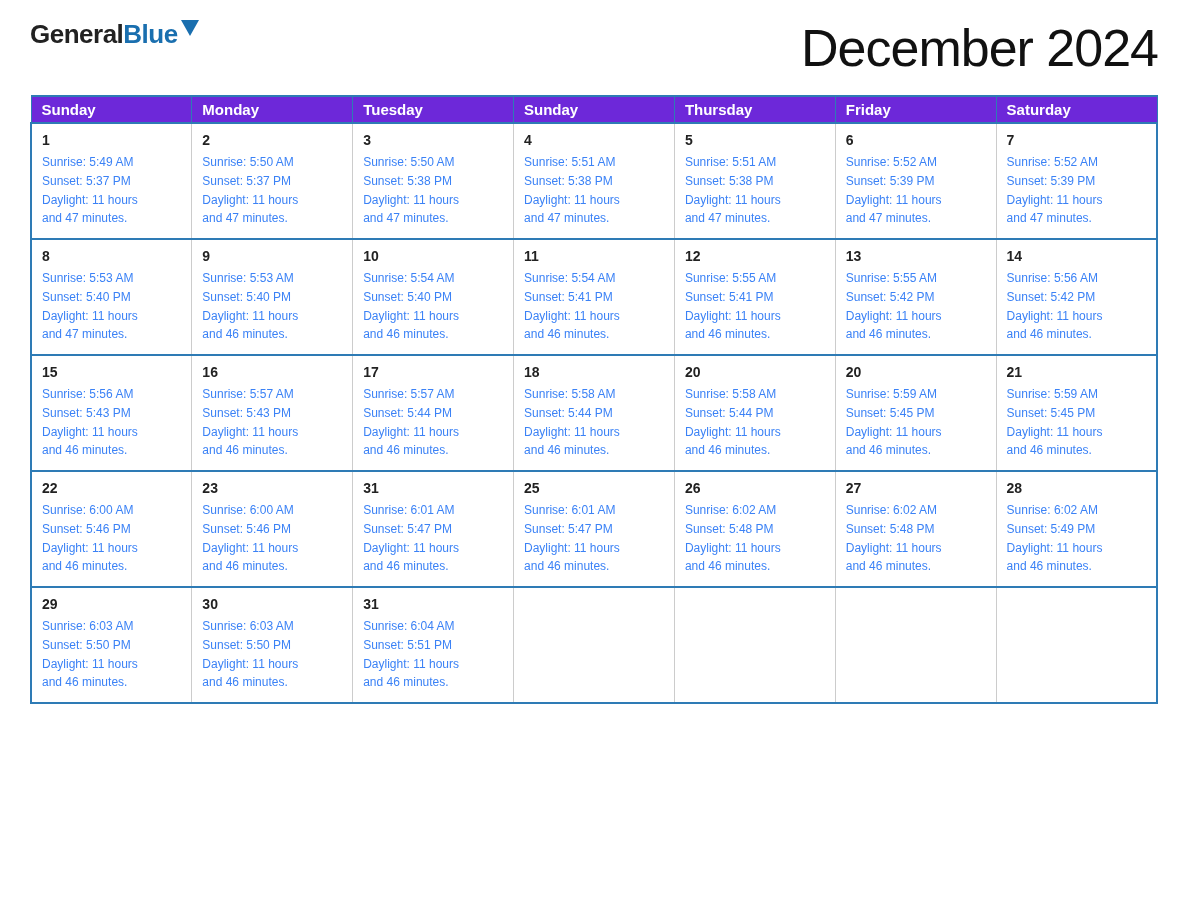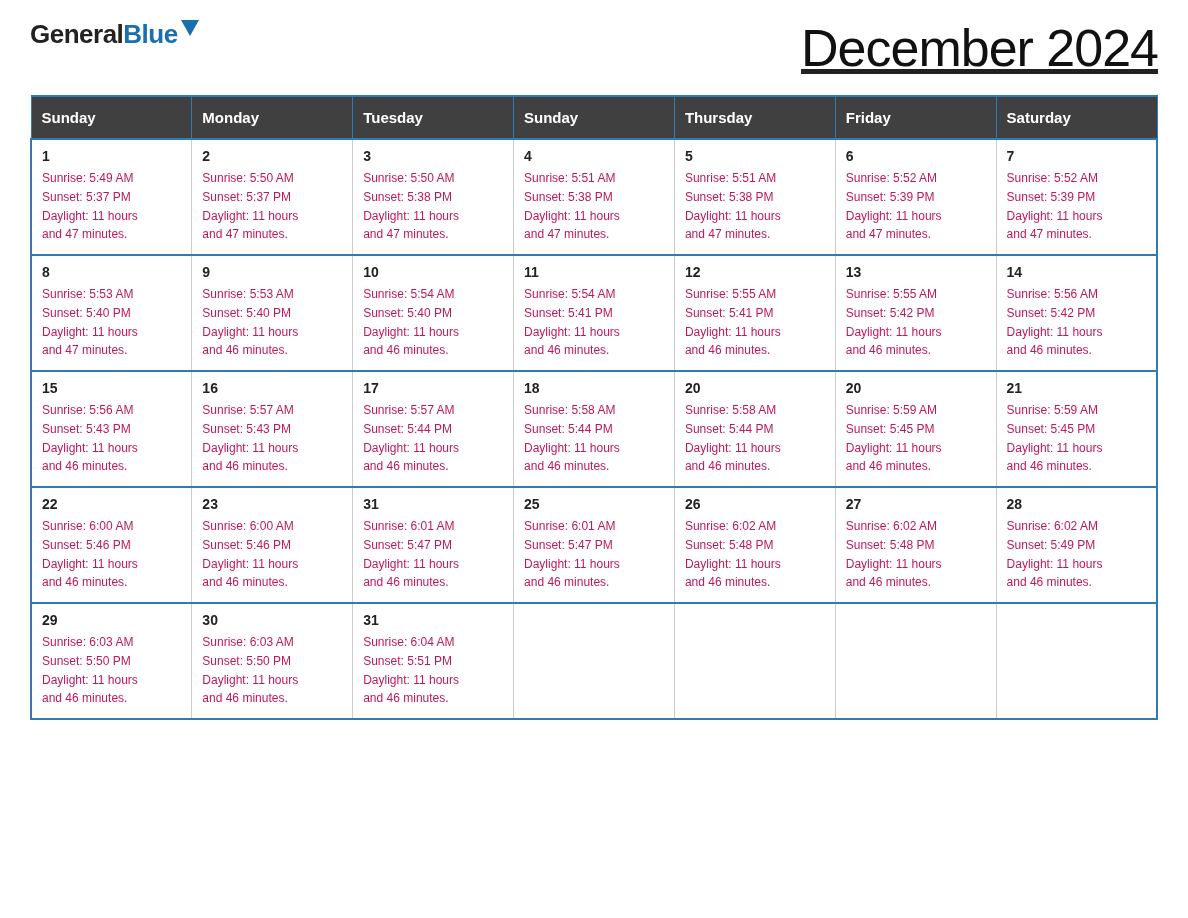--- a/index.html
+++ b/index.html
@@ -41,46 +41,45 @@
       width: 0;
       height: 0;
       border-left: 9px solid transparent;
       border-right: 9px solid transparent;
       border-top: 16px solid #1a6faf;
       margin-left: 3px;
       margin-bottom: 2px;
     }
     .title-block {
       text-align: center;
-      text-decoration: underline;
     }
     .month-title {
       font-size: 52px;
       font-weight: 300;
       color: #111;
       letter-spacing: -1px;
       line-height: 1.1;
     }
     .location-title {
       font-size: 22px;
       color: #444;
       font-weight: normal;
       margin-top: 4px;
     }
     .calendar-table {
       width: 100%;
       border-collapse: collapse;
       table-layout: fixed;
     }
     .calendar-table th {
-      background-color: #404040;
+      background-color: #6d28d9;
       color: #fff;
       font-size: 15px;
       font-weight: bold;
-      padding: 12px 10px;
+      padding: 4px 10px;
       text-align: left;
       border: 1px solid #2e7bb5;
     }
     .calendar-table td {
       vertical-align: top;
       padding: 6px 10px 10px 10px;
       border: 1px solid #ccc;
       font-size: 12.5px;
       line-height: 1.5;
       height: 100px;
@@ -101,21 +100,21 @@
     .calendar-table tbody tr:last-child td {
       border-bottom: 2px solid #2e7bb5;
     }
     .day-num {
       font-size: 14px;
       font-weight: bold;
       display: block;
       margin-bottom: 2px;
     }
     .day-info {
-      color: #be185d;
+      color: #3b82f6;
       font-size: 12px;
       line-height: 1.5;
     }
     .empty-cell {
       background: #fff;
     }
     .header-row th {
       border-top: 2px solid #2e7bb5;
       border-bottom: 2px solid #2e7bb5;
     }

